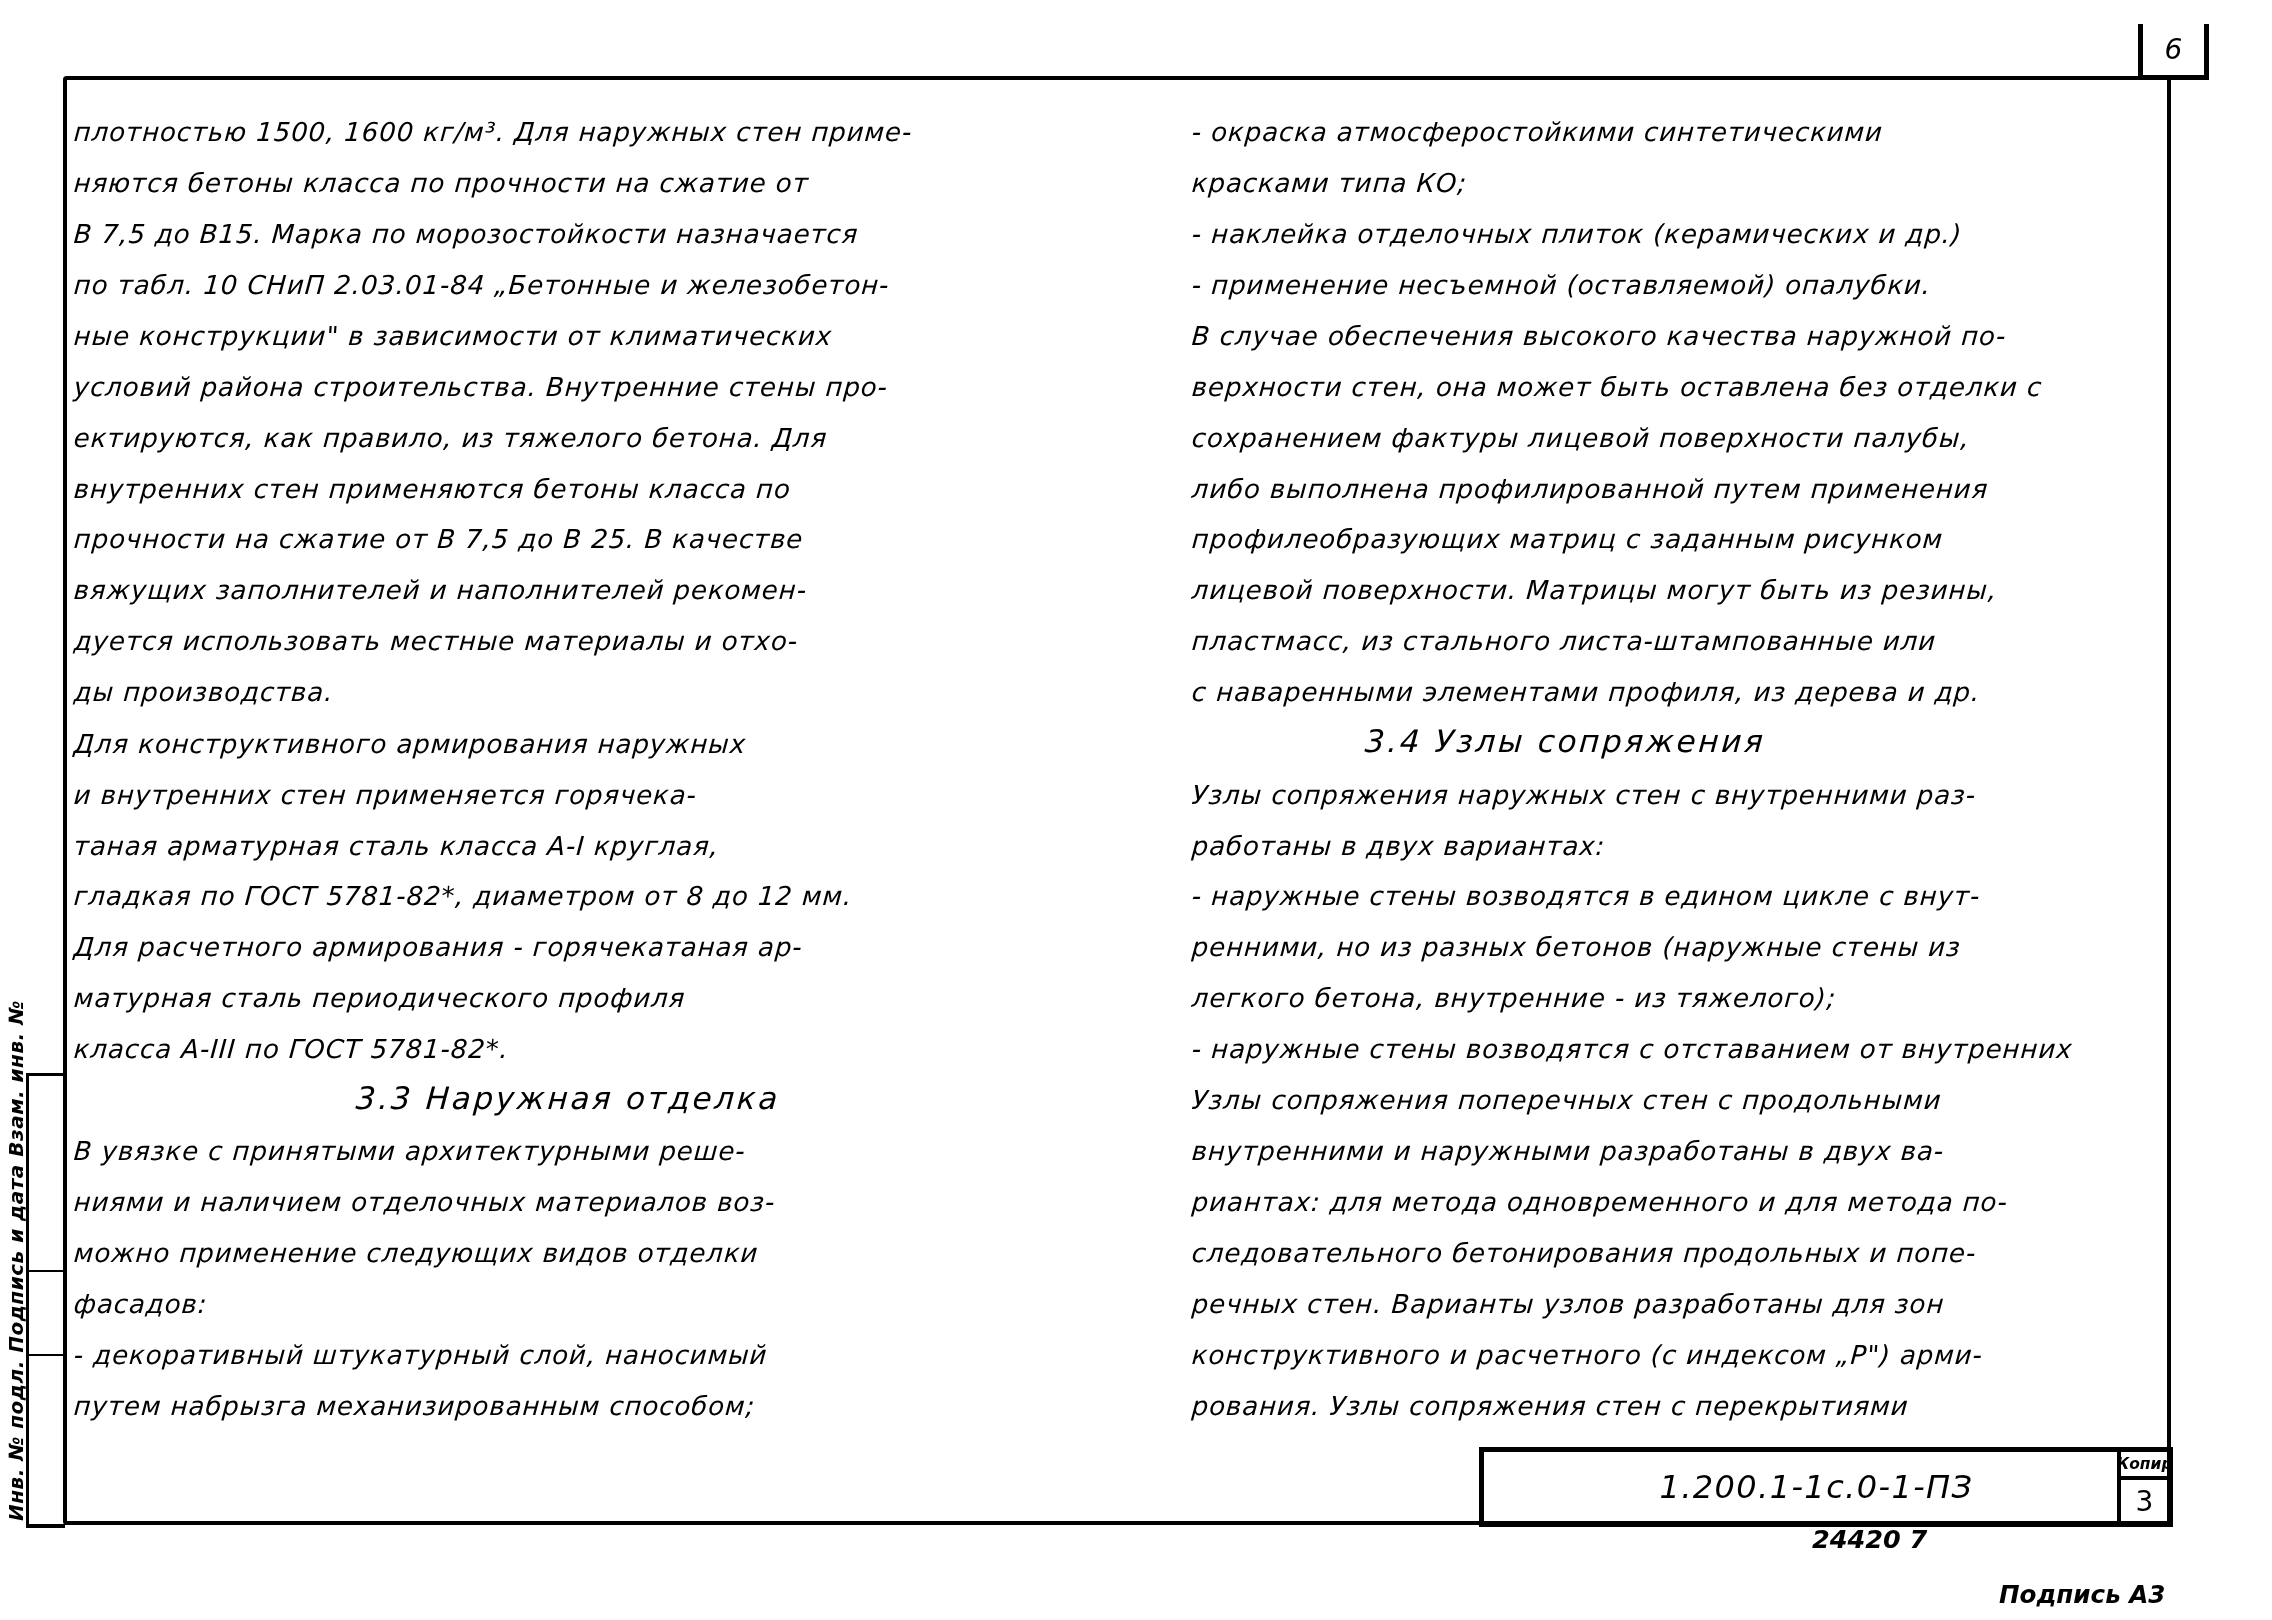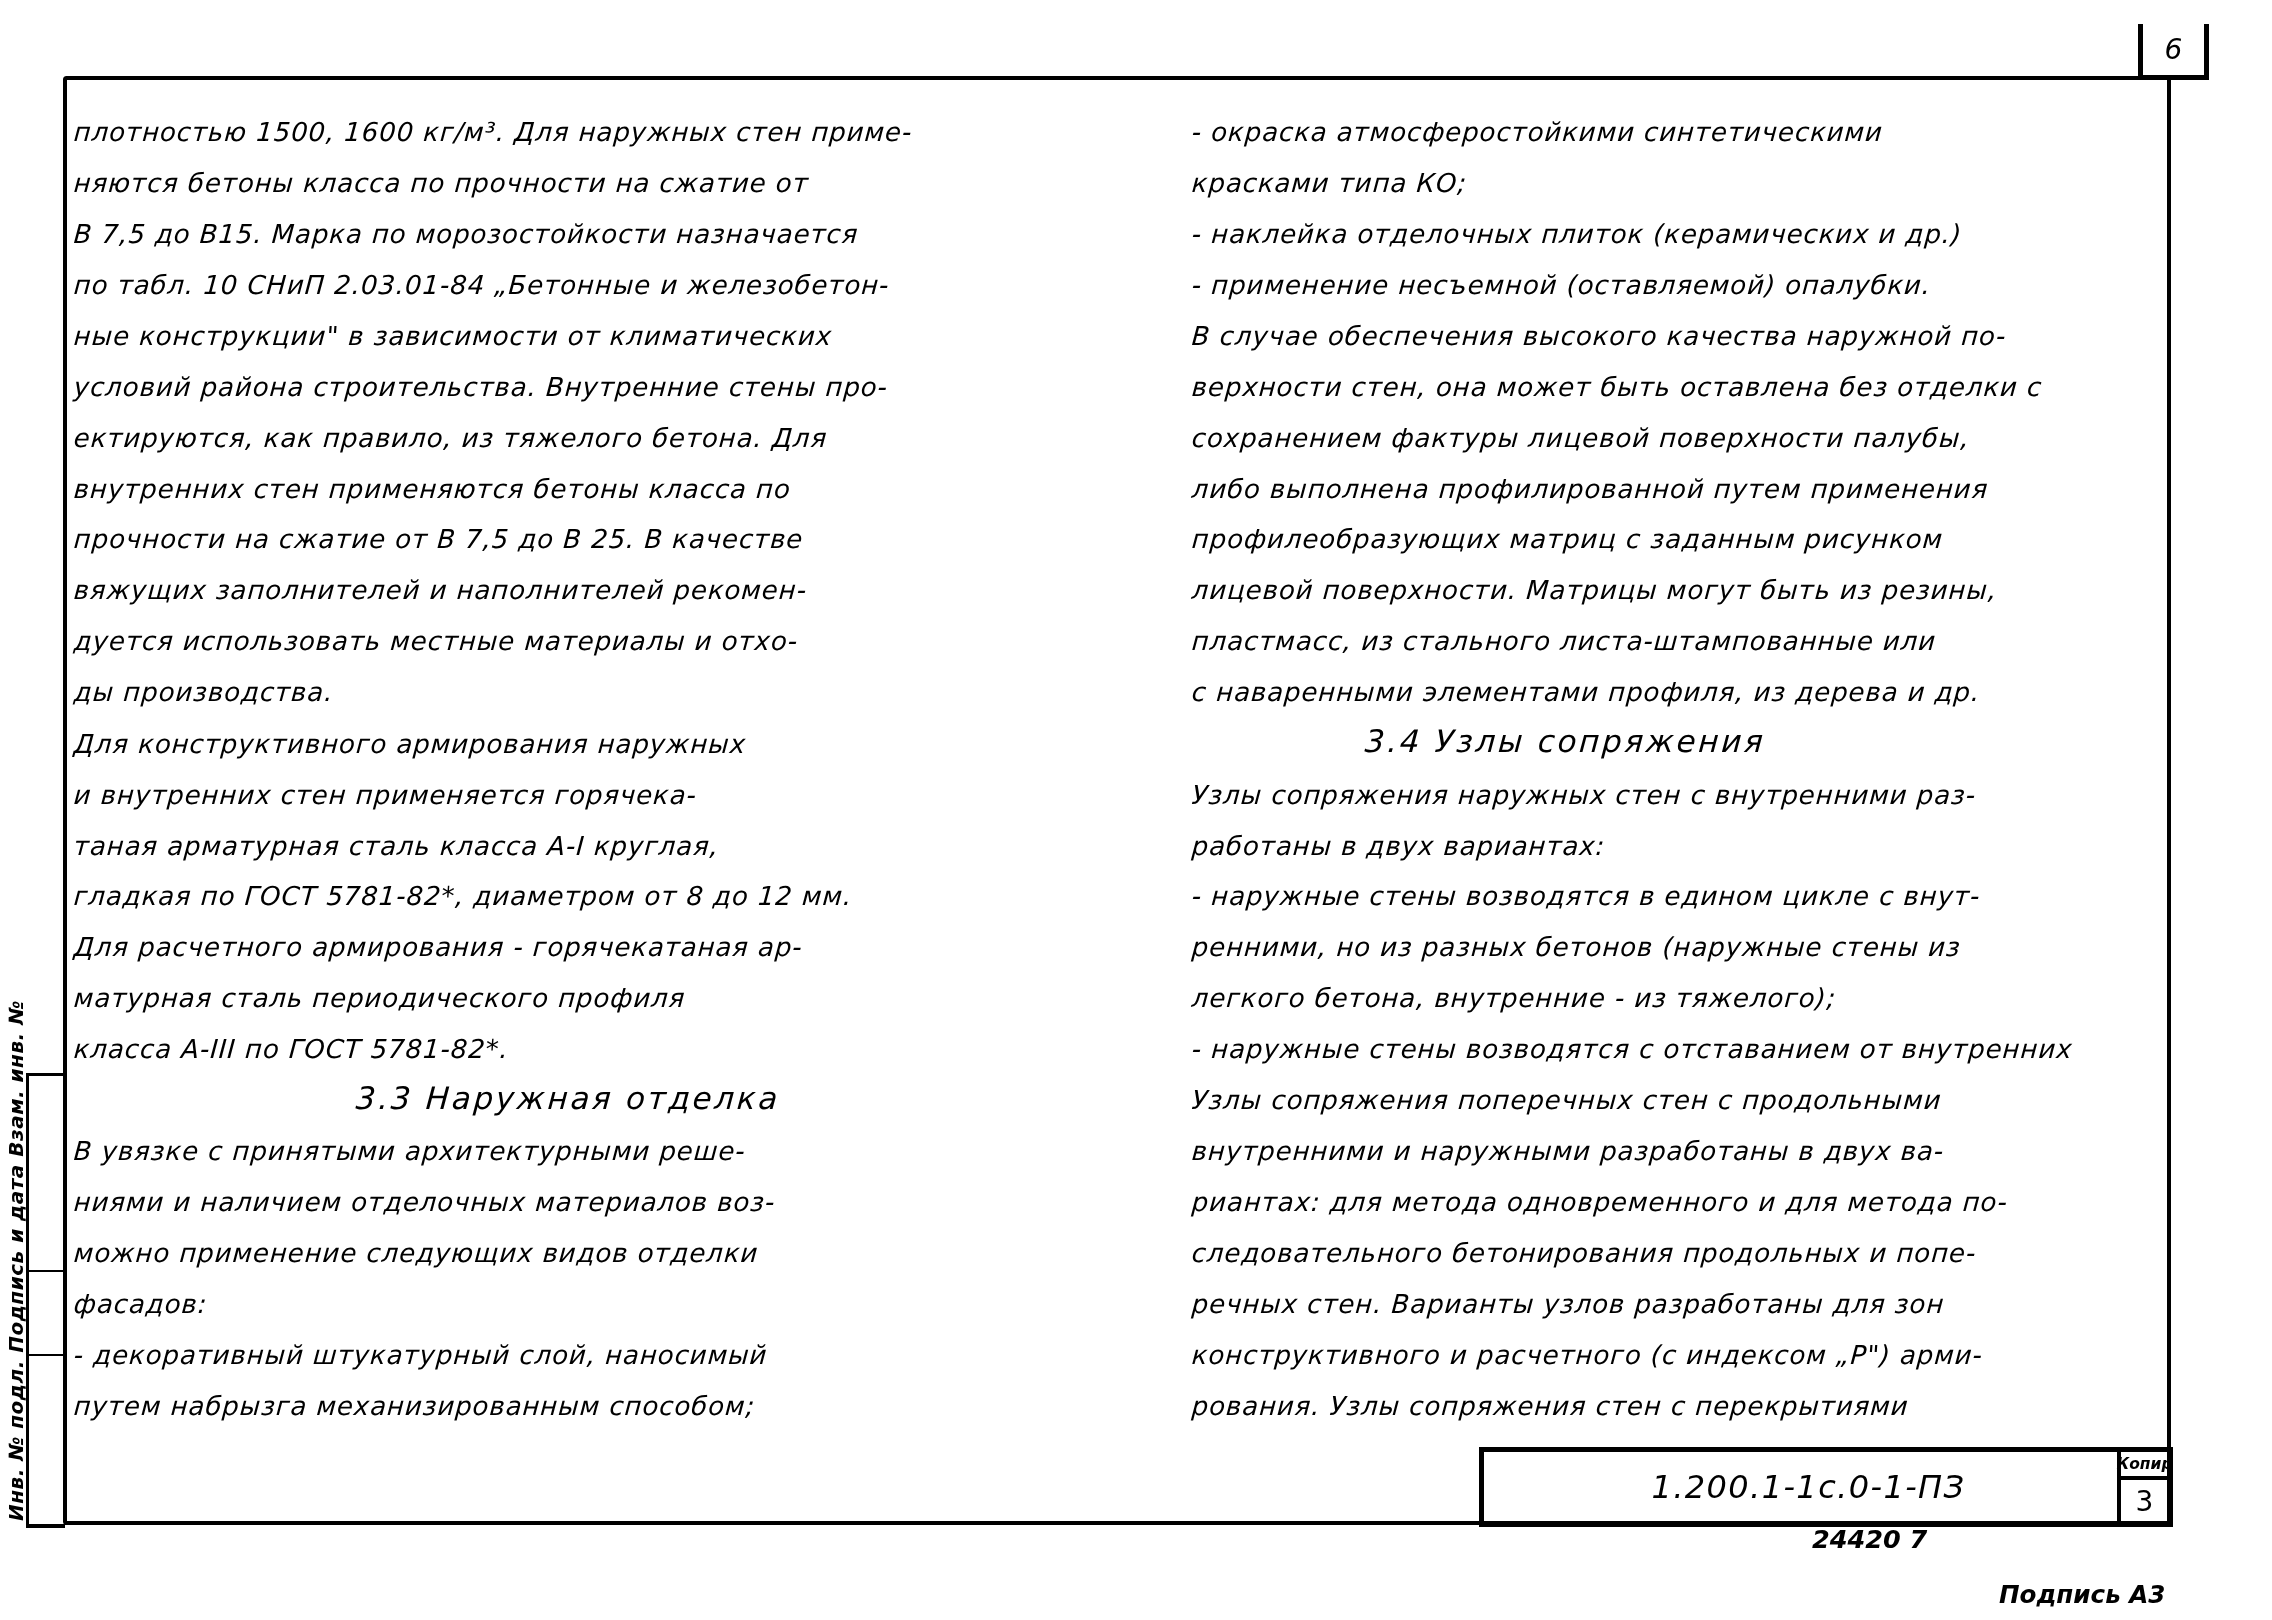--- a/index.html
+++ b/index.html
@@ -17,21 +17,21 @@
                 display: flex; align-items: center; justify-content: center; }
     .page-box span { font-size: 28px; font-style: italic; }
     .col { position: absolute; top: 0; }
     .col-left { left: 74px; width: 1046px; }
     .col-right { left: 1192px; width: 978px; }
     .line { position: absolute; left: 0; white-space: nowrap; font-size: 26px; font-style: italic;
             letter-spacing: 0.9px; line-height: 32px; transform: skewX(-4deg); }
     .heading { font-size: 31px; letter-spacing: 2.7px; }
     .title-block { position: absolute; left: 1479px; top: 1447px; width: 694px; height: 80px;
                    border: 5px solid #000; border-bottom-width: 5.5px; box-sizing: border-box; }
-    .tb-code { position: absolute; left: 8px; top: 0; width: 633px; height: 100%;
+    .tb-code { position: absolute; left: 16px; top: 0; width: 633px; height: 100%;
                display: flex; align-items: center; justify-content: center;
                font-size: 32px; font-style: italic; letter-spacing: 1.4px; }
     .tb-sheet { position: absolute; right: 0; top: 0; width: 51px; height: 100%;
                 border-left: 4.5px solid #000; box-sizing: border-box; }
     .tb-sheet-label { height: 24px; border-bottom: 4.5px solid #000; display: flex; align-items: center;
                       justify-content: center; font-size: 15.5px; font-style: italic; font-weight: bold; }
     .tb-sheet-value { height: 42px; display: flex; align-items: center; justify-content: center; font-size: 28px; }
     .under { position: absolute; font-style: italic; font-weight: bold; font-size: 24.6px; white-space: nowrap; }
   </style>
 </head>

